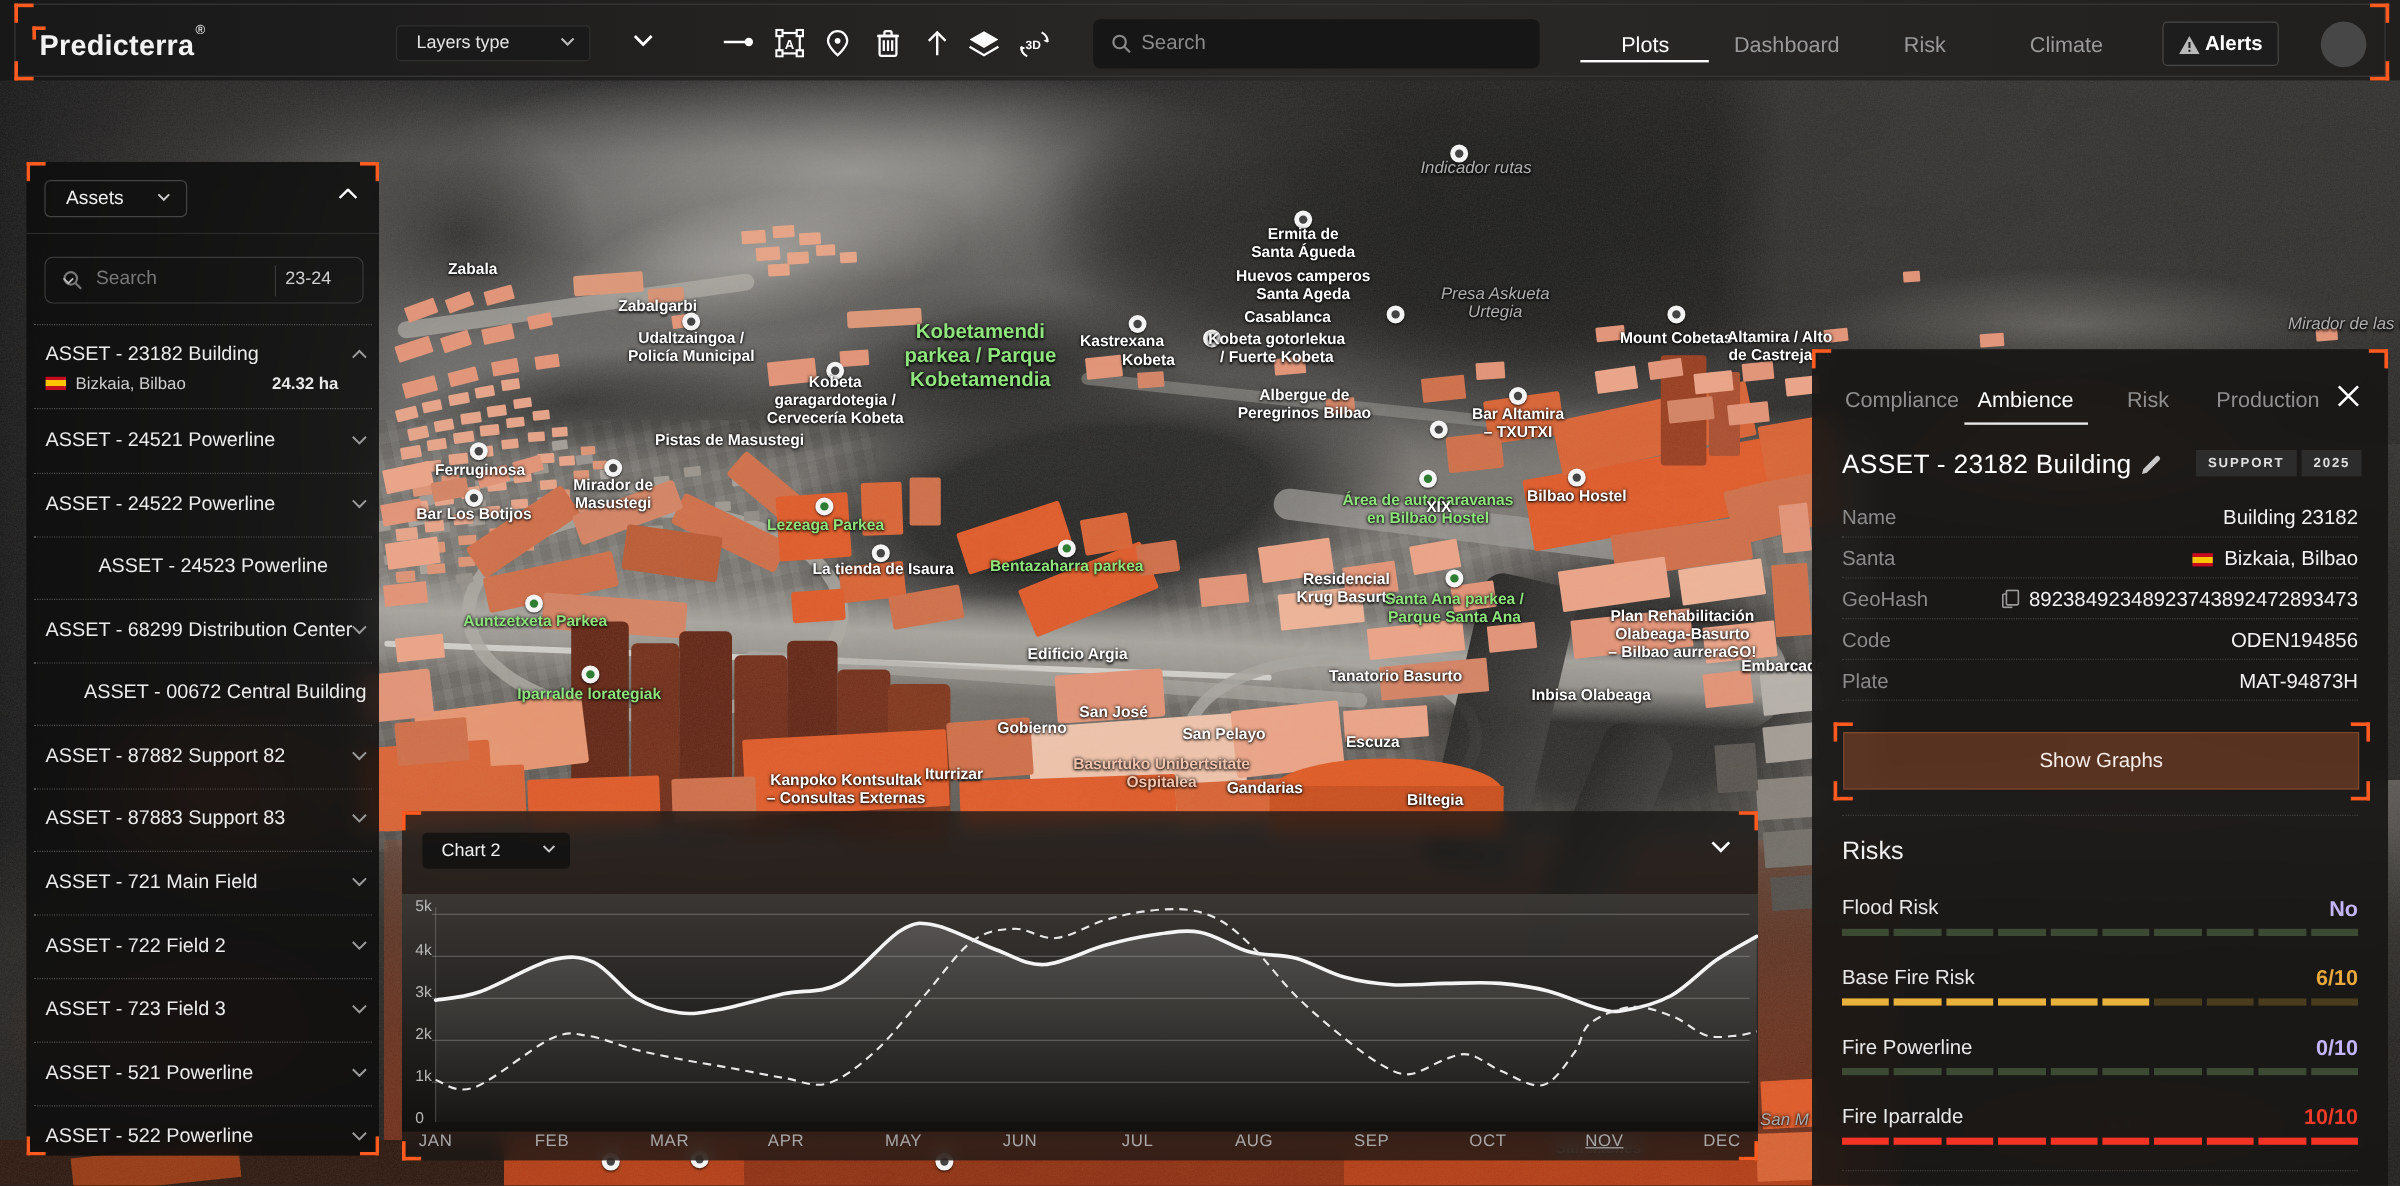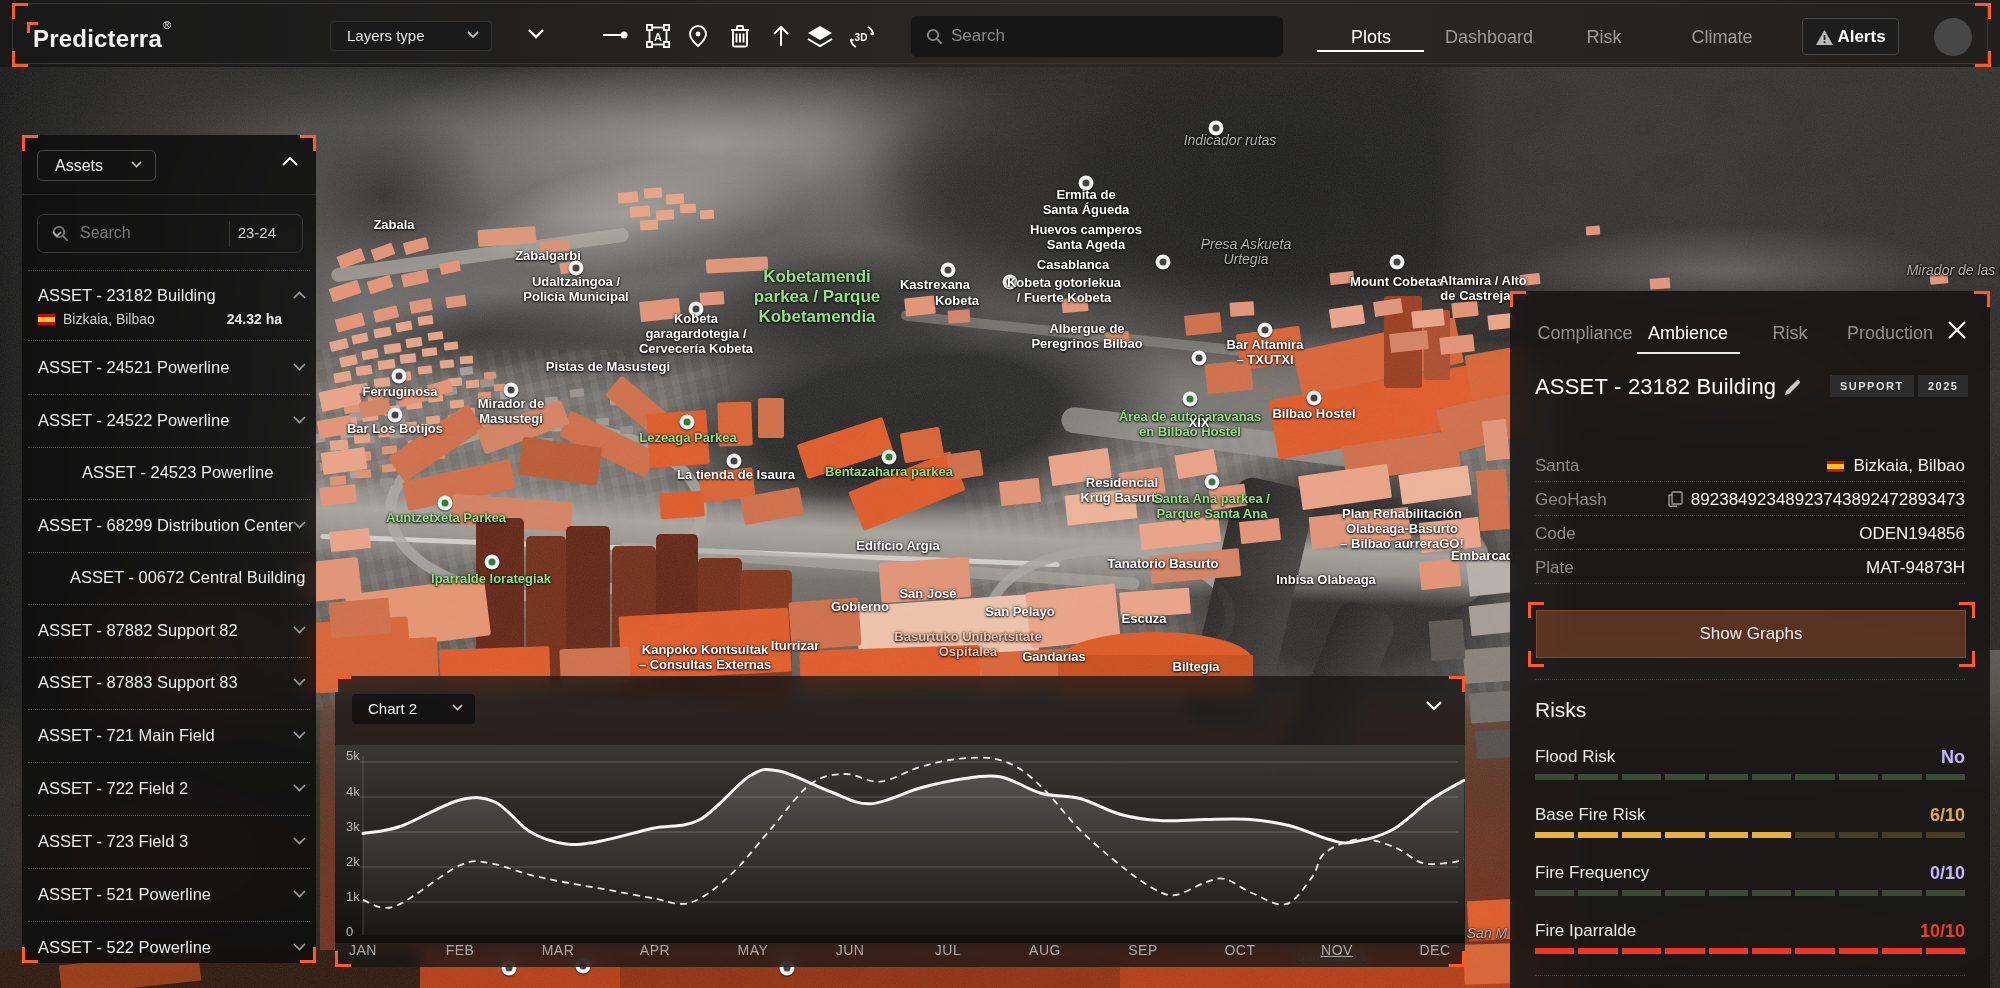--- a/index.html
+++ b/index.html
@@ -646,20 +646,25 @@
 <div id="tabline"></div>
 <svg id="closex" width="20" height="20" viewBox="0 0 20 20">
         <path d="M2 2l16 16M18 2L2 18" stroke="#fff" stroke-width="2.2"></path>
       </svg>
 <div id="rtitle">ASSET - 23182 Building</div>
 <svg id="redit" width="19" height="19" viewBox="0 0 19 19">
         <path d="M2 17l1-4L13.5 2.5a1.8 1.8 0 0 1 2.6 0l.4.4a1.8 1.8 0 0 1 0 2.6L6 16l-4 1z" fill="#c9c9c9"></path>
       </svg>
 <div class="badge" style="left:320px;">SUPPORT</div>
 <div class="badge" style="left:408px;">2025</div>
+<div class="frow" style="top:123px;">
+        <span class="k">Name</span>
+        <span class="v">Building 23182</span>
+        <span class="dot"></span>
+      </div>
 <div class="frow" style="top:157px;">
         <span class="k">Santa</span>
         <span class="v"><span class="flag" style="margin-right:9px;"></span>Bizkaia, Bilbao</span>
         <span class="dot"></span>
       </div>
 <div class="frow" style="top:191px;">
         <span class="k">GeoHash</span>
         <span class="v"><svg style="vertical-align:-2px;margin-right:8px;" width="15" height="16" viewBox="0 0 15 16">
             <rect x="4" y="1" width="10" height="12" rx="1" stroke="#9a9a9a" stroke-width="1.4" fill="none"></rect>
             <path d="M4 4H2.2A1.2 1.2 0 0 0 1 5.2V14a1.2 1.2 0 0 0 1.2 1.2H9" stroke="#9a9a9a" stroke-width="1.4" fill="none"></path>
@@ -709,21 +714,21 @@
           <span style="background:#e8b23c;"></span>
           <span style="background:#e8b23c;"></span>
           <span style="background:#e8b23c;"></span>
           <span style="background:#4a3d1e;"></span>
           <span style="background:#4a3d1e;"></span>
           <span style="background:#4a3d1e;"></span>
           <span style="background:#4a3d1e;"></span>
         </div>
       </div>
 <div class="rrow" style="top:572px;">
-        <span class="k">Fire Frequency</span>
+        <span class="k">Fire Powerline</span>
         <span class="v vgreen">0/10</span>
         <div class="segbar">
           <span style="background:#3c4a34;"></span>
           <span style="background:#3c4a34;"></span>
           <span style="background:#3c4a34;"></span>
           <span style="background:#3c4a34;"></span>
           <span style="background:#3c4a34;"></span>
           <span style="background:#3c4a34;"></span>
           <span style="background:#3c4a34;"></span>
           <span style="background:#3c4a34;"></span>

